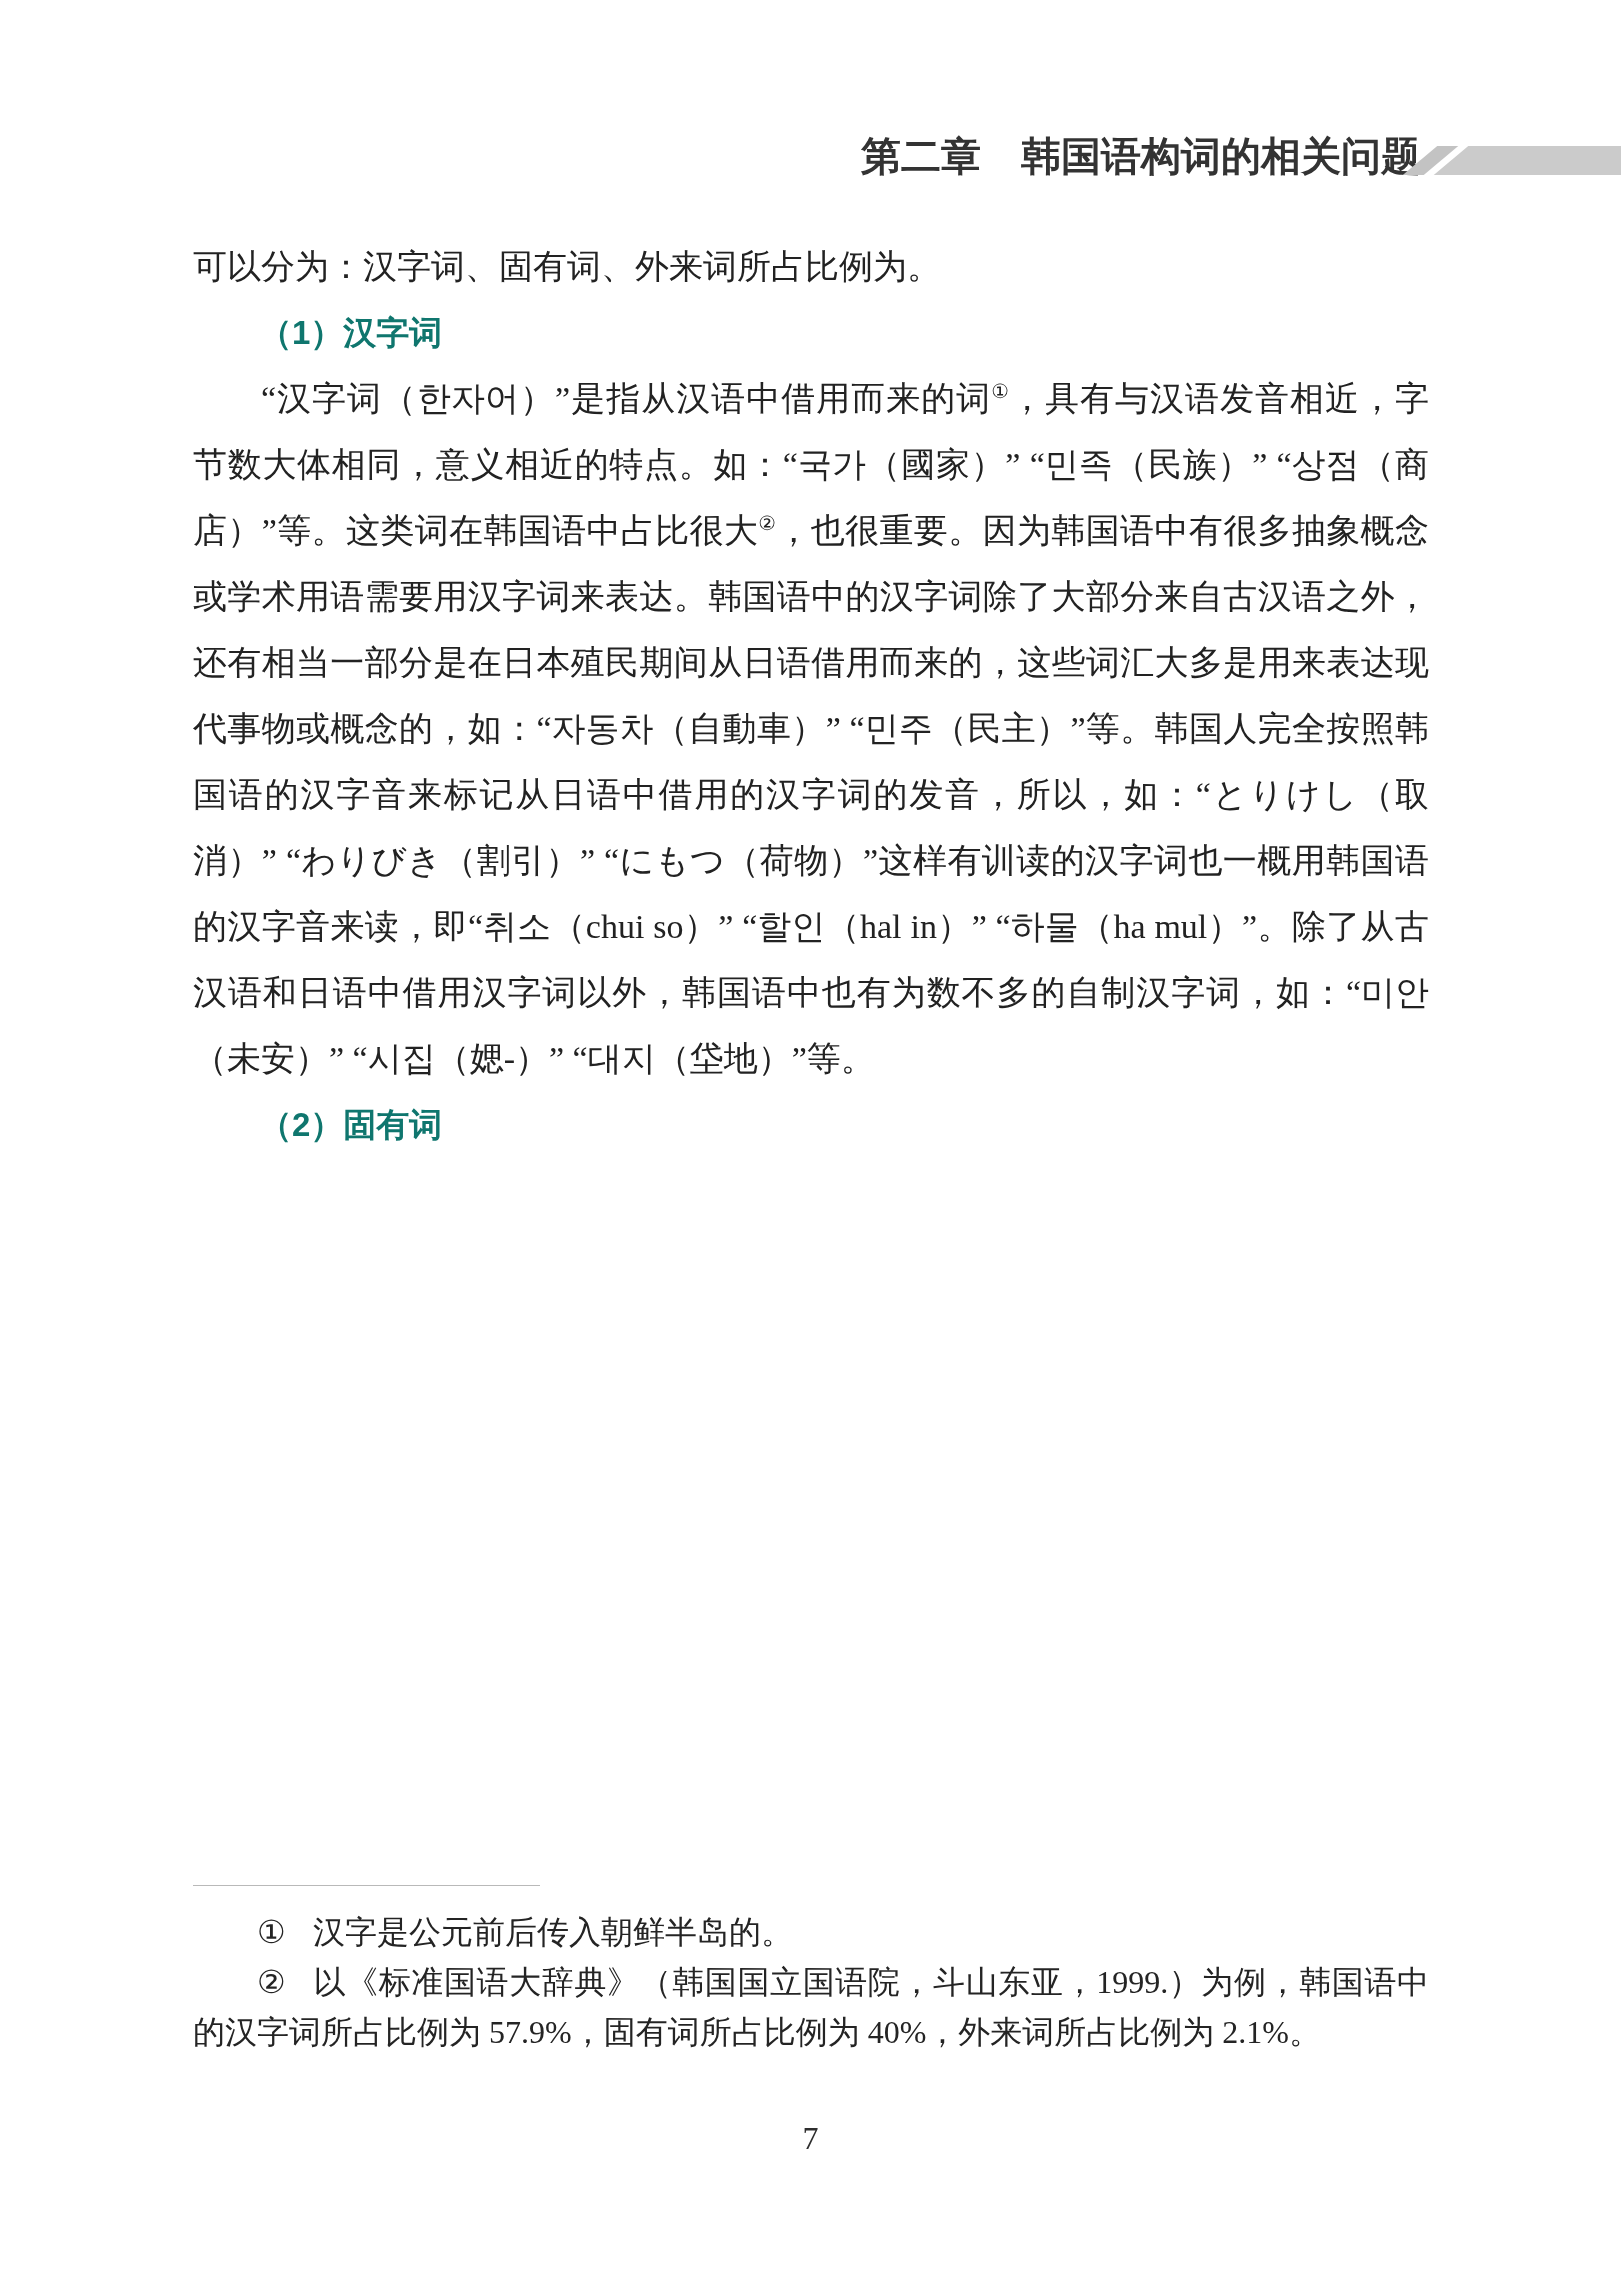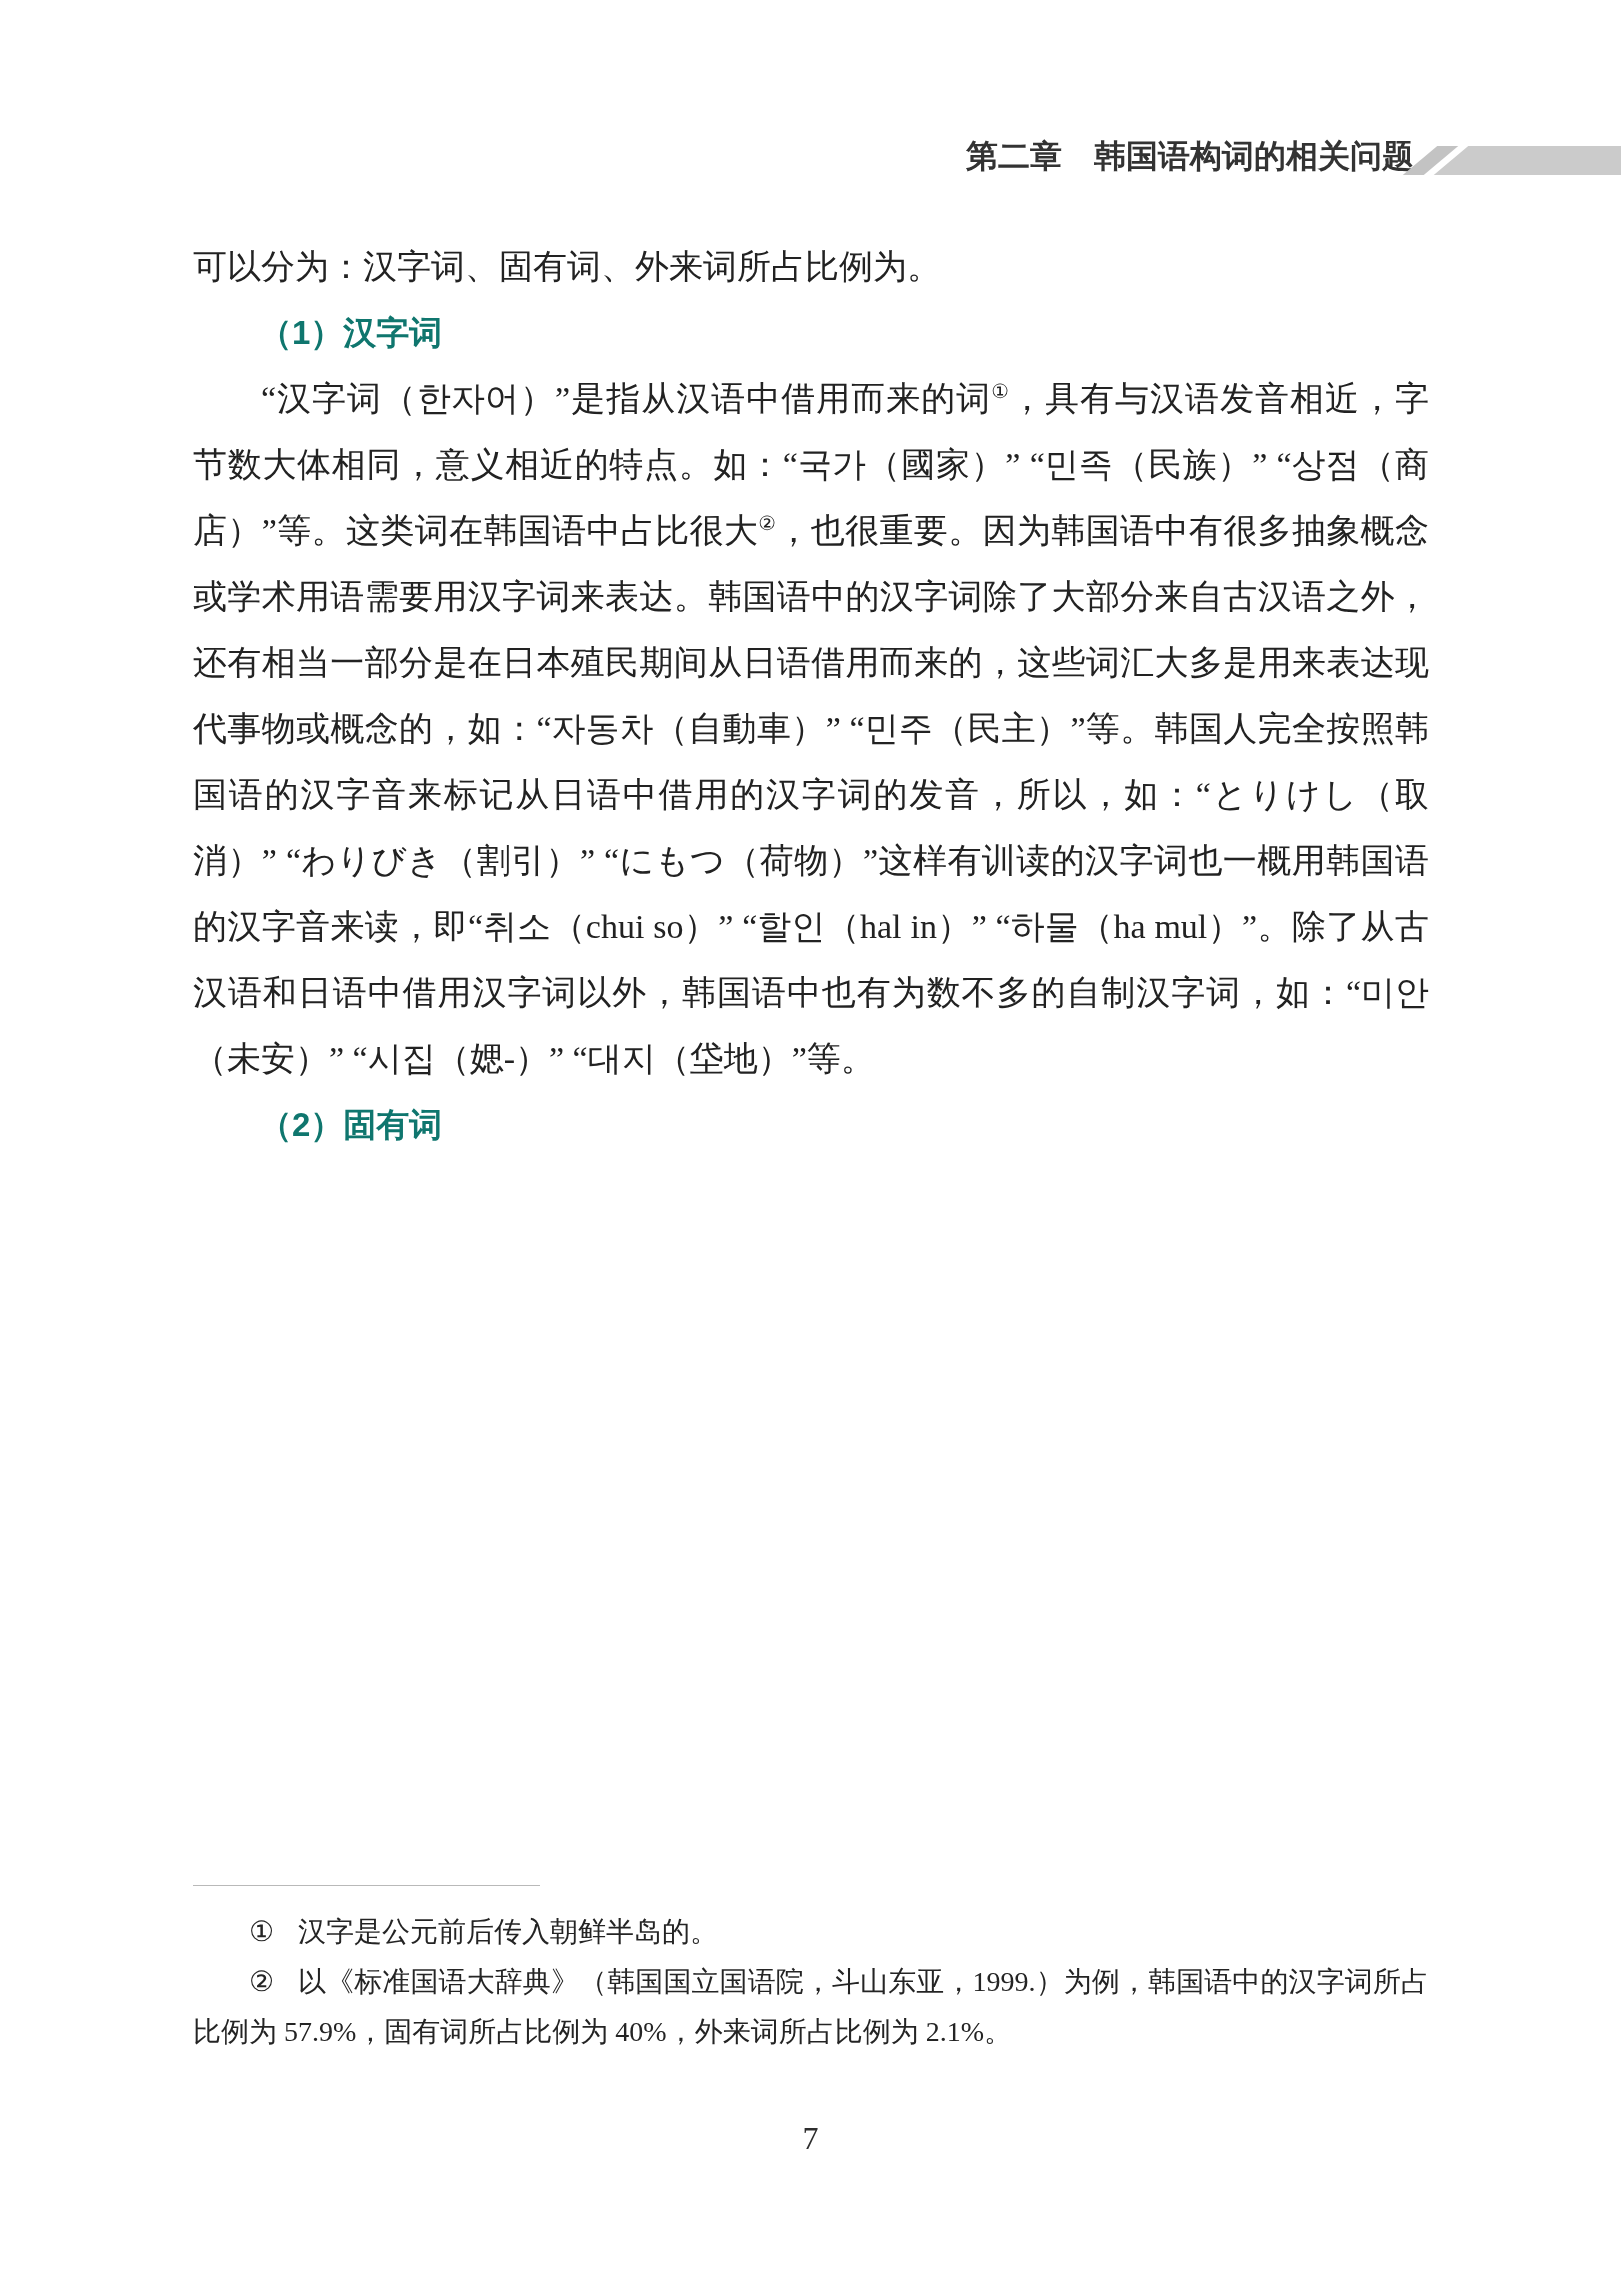--- a/index.html
+++ b/index.html
@@ -8,23 +8,23 @@
     width:1621px; height:2273px;
     background:#ffffff;
     overflow:hidden;
     font-family:"Liberation Serif","DejaVu Serif",serif;
     color:#222222;
   }
 
   
   .running-header { position:absolute; top:0; left:0; width:100%; height:205px; }
   .rh-text {
-    position:absolute; top:137px; right:207px;
+    position:absolute; top:137px; right:200px;
     font-family:"Liberation Sans","DejaVu Sans",sans-serif;
-    font-weight:700; font-size:32px; line-height:38px; color:#333333;
+    font-weight:700; font-size:40px; line-height:38px; color:#333333;
     white-space:nowrap;
   }
   .rh-chapter { margin-right:1em; }
   .rh-deco {
     position:absolute; top:146px; right:-32px;
     width:202px; height:29px;
     background:#cbcbcb;
     transform:skewX(-50deg);
   }
   .rh-deco-tip {
@@ -51,21 +51,21 @@
   sup.fnref {
     font-size:0.58em;
     vertical-align:super;
     line-height:0;
   }
 
   
   .footnotes { position:absolute; left:193px; top:1885px; width:1236px; }
   .fn-rule { width:347px; height:0; border-top:1.6px solid #b9b9b9; margin-bottom:20.5px; }
   .footnote {
-    margin:0; font-size:28px; line-height:50px;
+    margin:0; font-size:32px; line-height:50px;
     text-indent:2em; text-align:justify; color:#242424;
   }
   .fn-marker { margin-right:0.85em; }
 
   
   .page-number {
     position:absolute; left:0; top:2120px; width:100%;
     text-align:center; font-size:32px; color:#2e2e2e;
   }
 </style>

